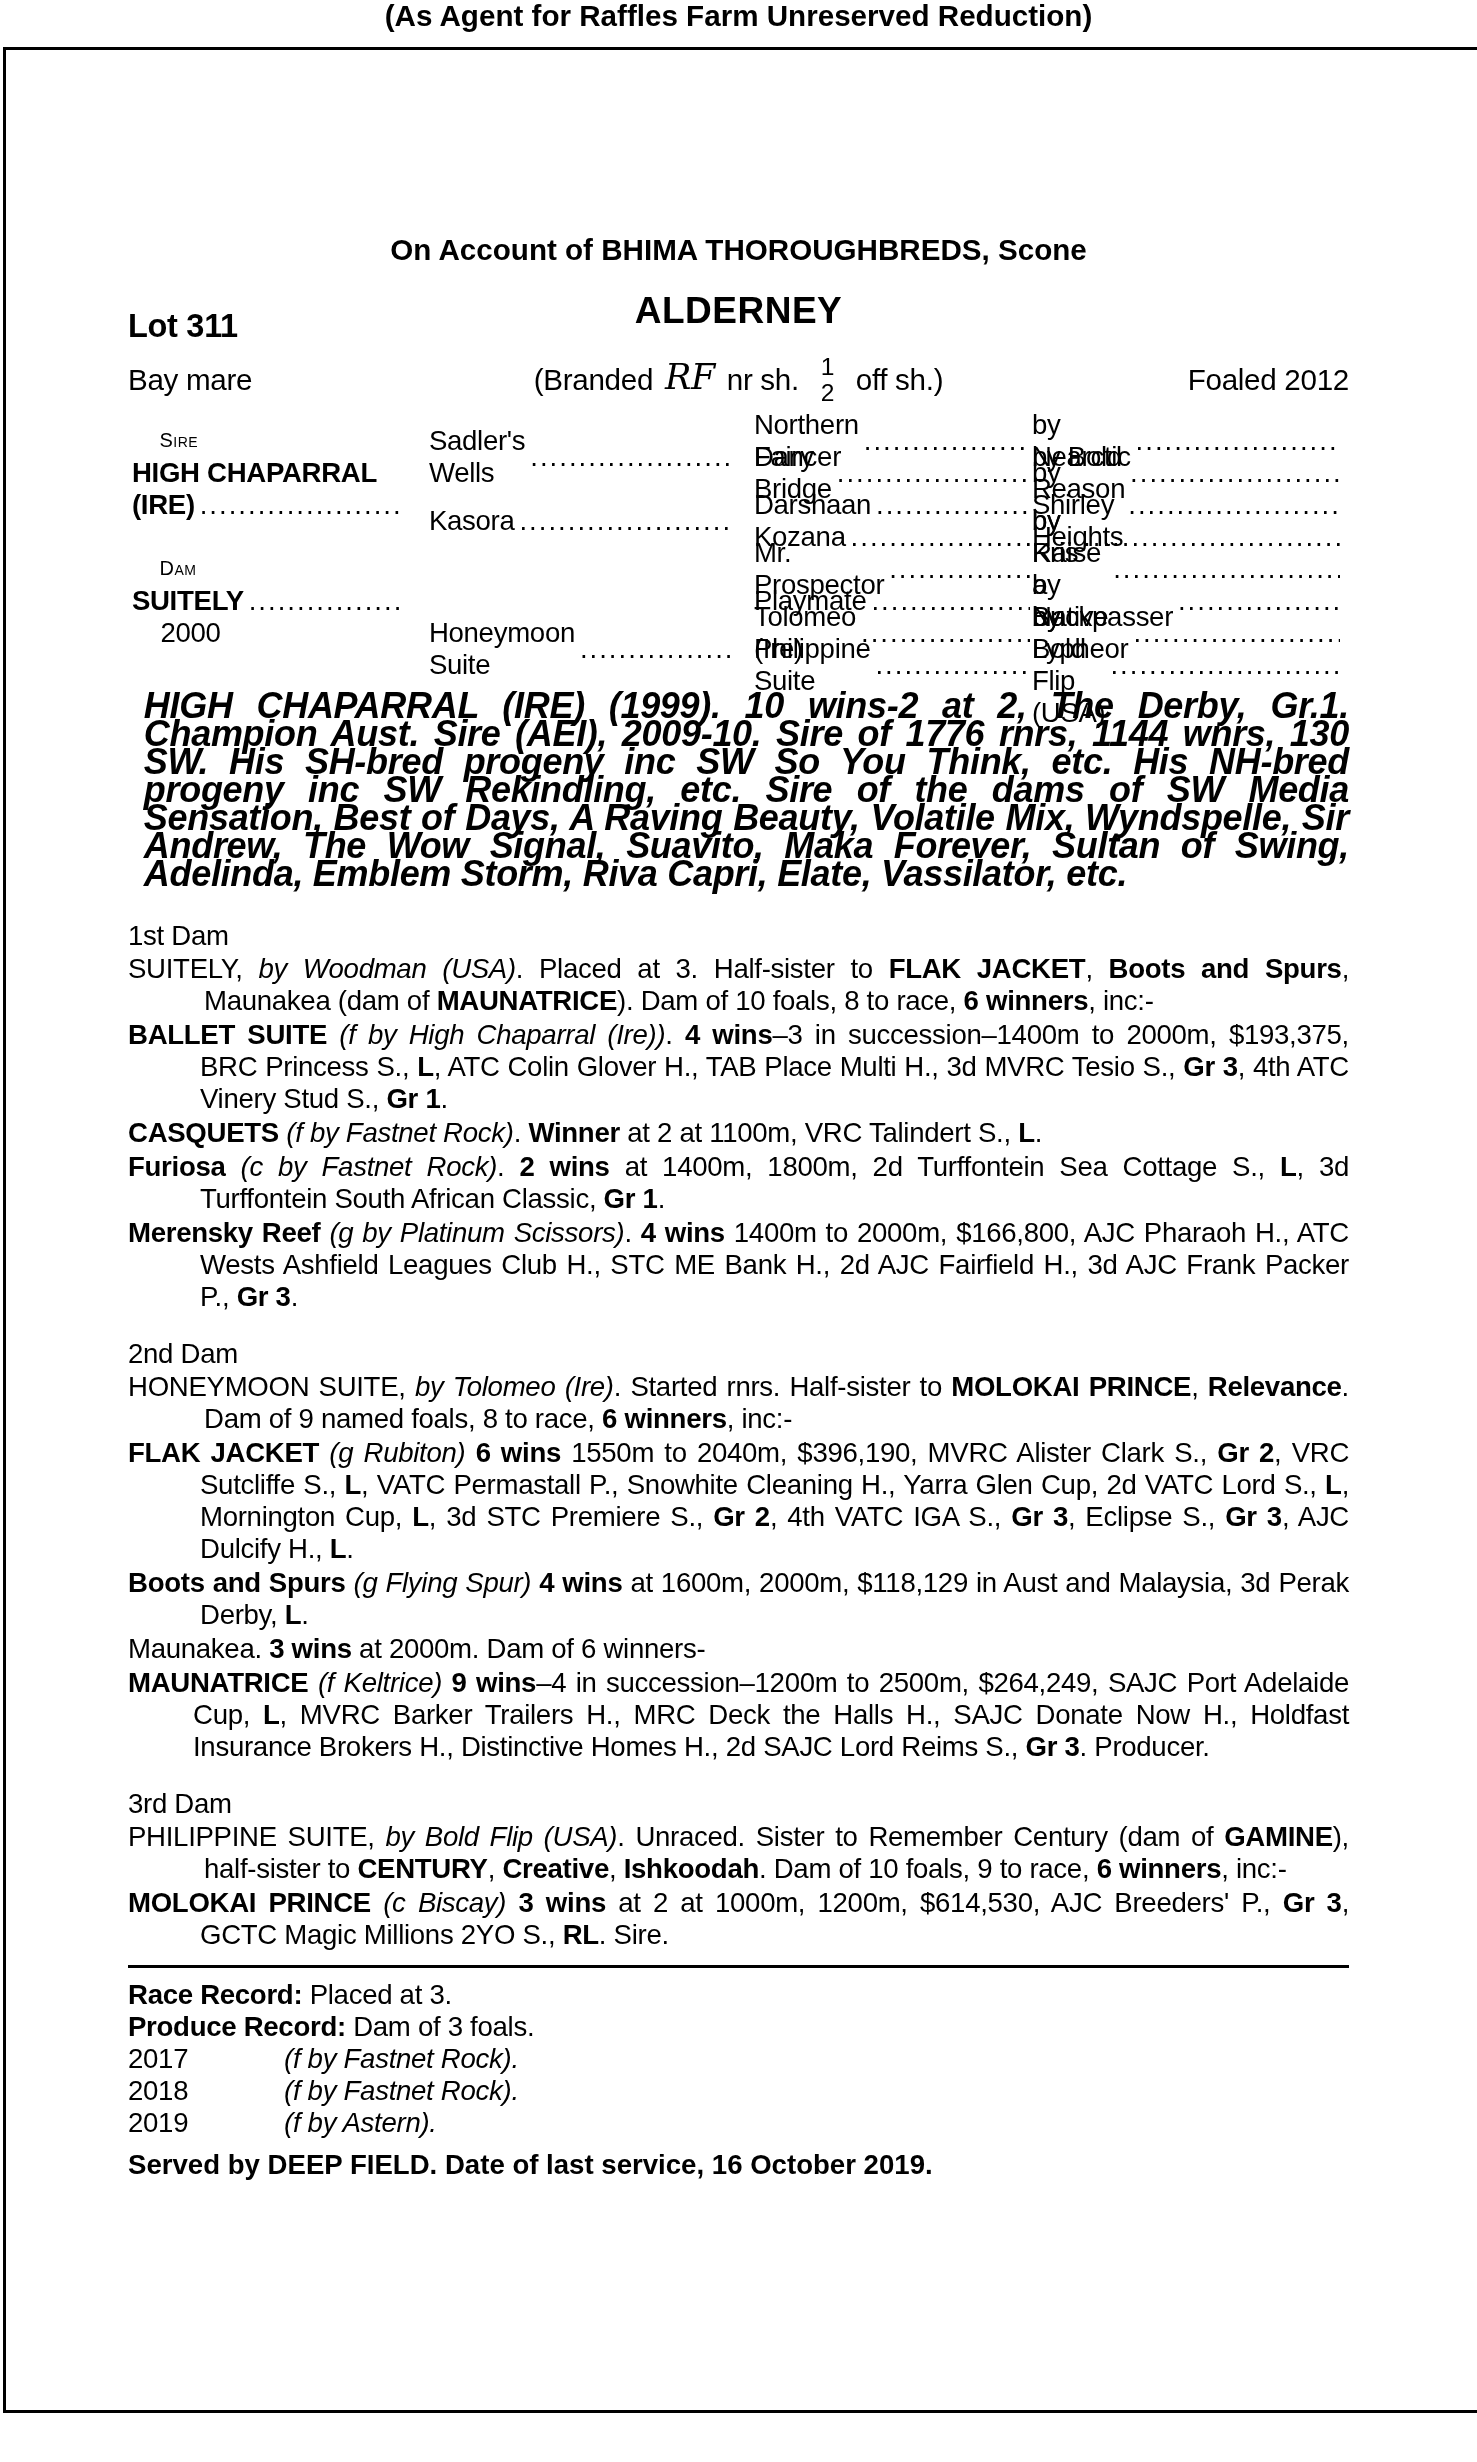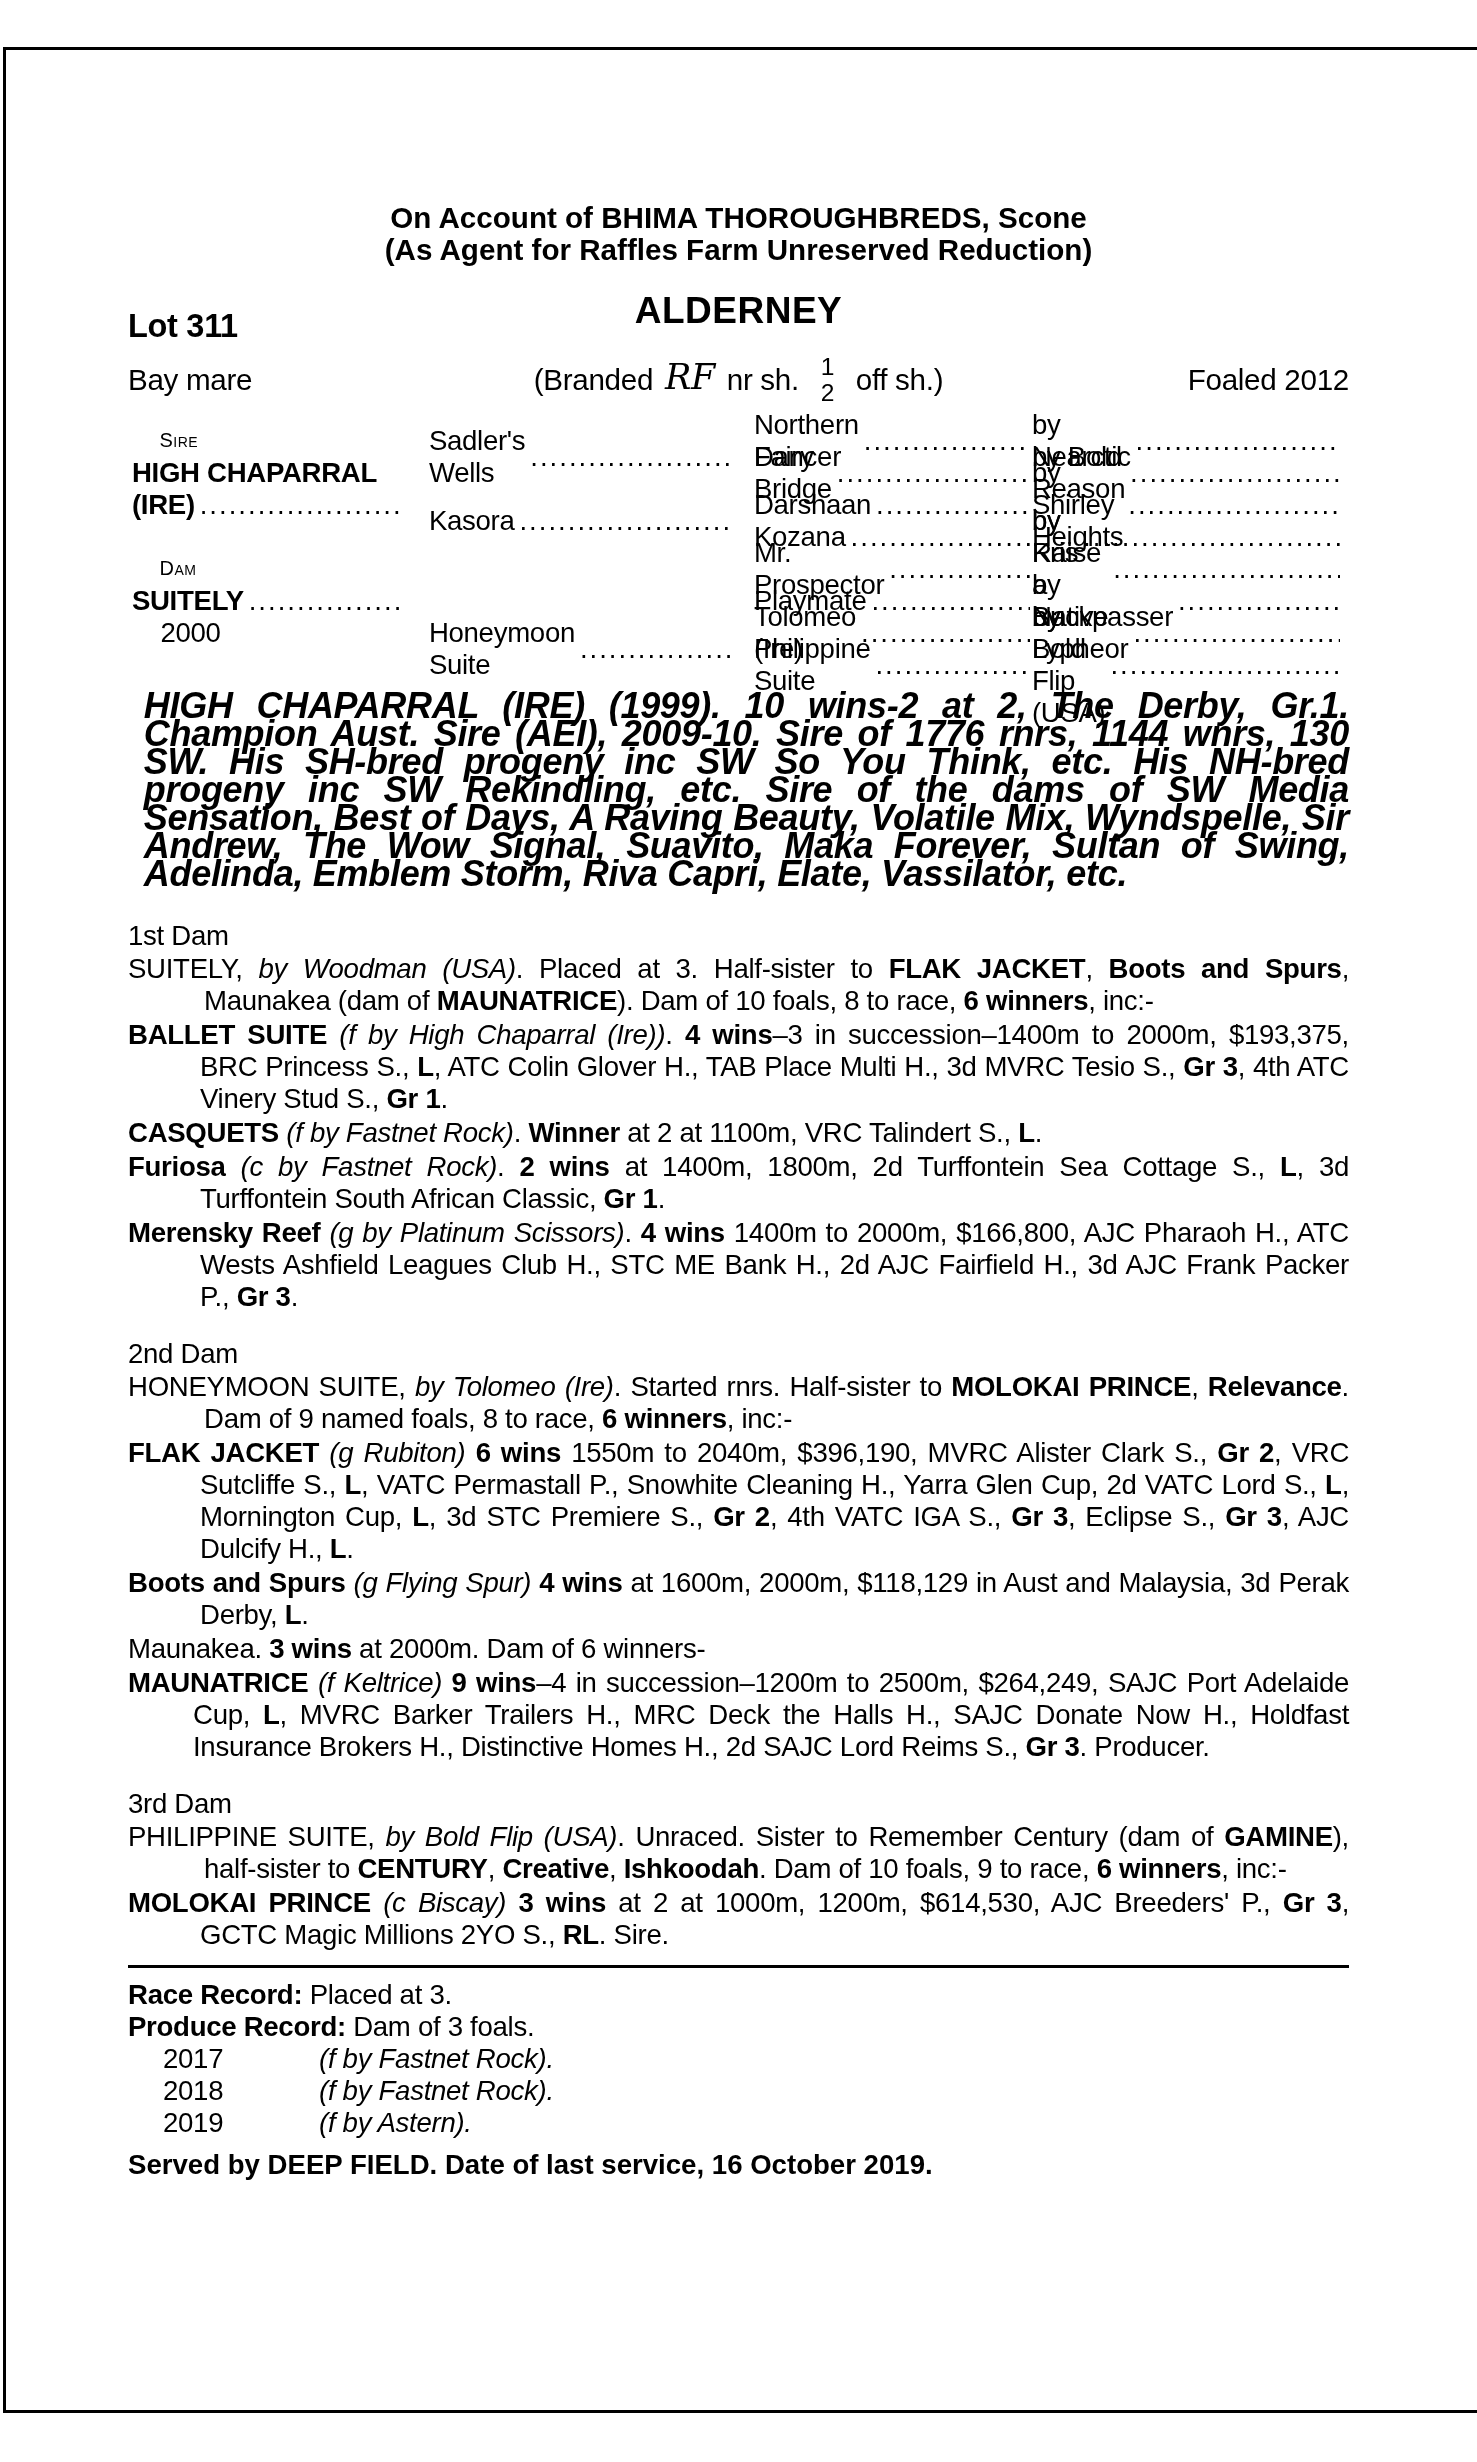--- a/index.html
+++ b/index.html
@@ -50,34 +50,34 @@
   p.para{margin:2px 0 0 0;line-height:32px;text-align:justify;}
   .hang-intro{padding-left:76px;text-indent:-76px;}
   .entry{margin-left:41px;padding-left:72px;text-indent:-72px;margin-top:0;}
   .entry2{margin-left:81px;padding-left:65px;text-indent:-65px;margin-top:0;}
   .seg-b{font-weight:bold;}
   .seg-i{font-style:italic;}
   .divider{margin-top:13.8px;border-top:3px solid #000;width:1221px;}
   .rec{margin:0;line-height:32px;}
   .rec-first{margin-top:10.8px;}
   .foal{display:flex;line-height:32px;}
-  .foal-year{margin-left:35px;width:156px;flex:0 0 auto;}
+  .foal-year{width:156px;flex:0 0 auto;}
   .foal-desc{font-style:italic;}
   .served{margin-top:10.8px;font-weight:bold;line-height:32.5px;letter-spacing:0;}
   .believed{margin-top:8.9px;font-weight:bold;line-height:32.5px;letter-spacing:0;}
 </style>
 </head>
 <body>
 
 <div class="frame"></div>
 
 <main class="content">
 
+  <div class="hdr">(As Agent for Raffles Farm Unreserved Reduction)</div>
   <div class="hdr hdr1">On Account of BHIMA THOROUGHBREDS, Scone</div>
-  <div class="hdr">(As Agent for Raffles Farm Unreserved Reduction)</div>
 
   <div class="row3 lot-row">
     <div class="lot">Lot 311</div>
     <div class="hname">ALDERNEY</div>
     <div></div>
   </div>
 
   <div class="row3 info-row">
     <div class="colour">Bay mare</div>
     <div class="brand">

